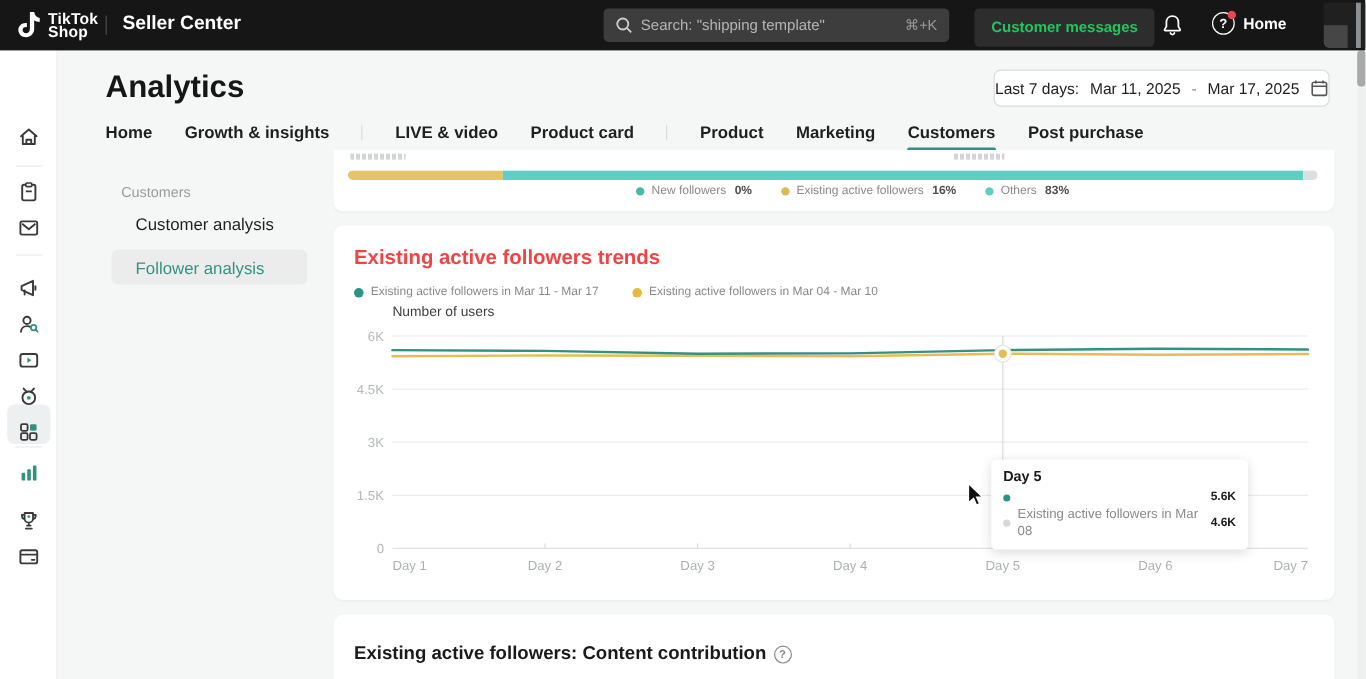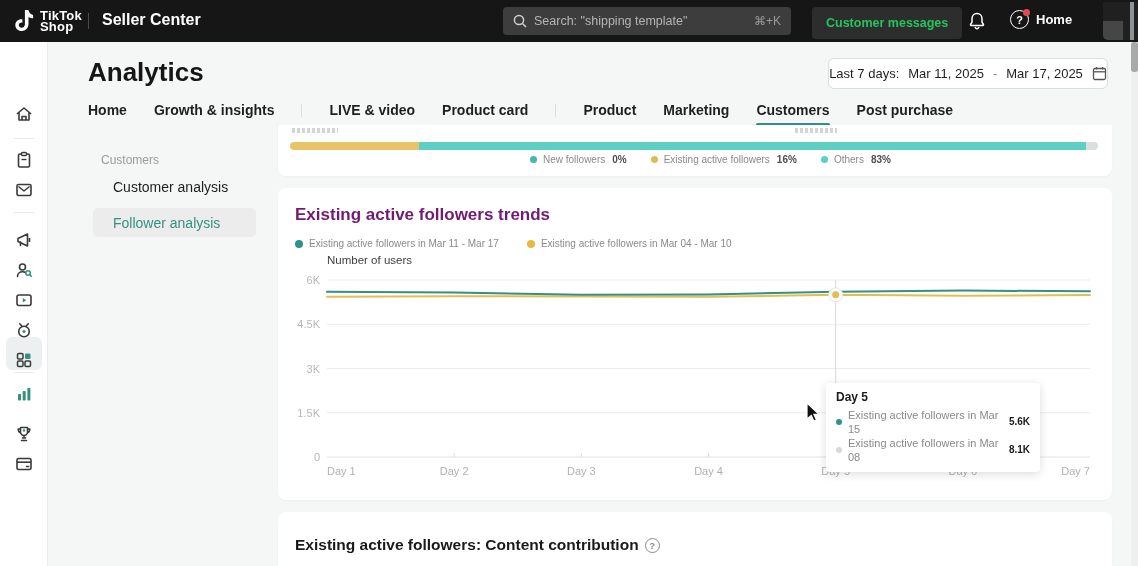--- a/index.html
+++ b/index.html
@@ -63,21 +63,21 @@
 
   .stack-bar { position:absolute; left:12px; top:17px; width:808px; height:8px; border-radius:4px; overflow:hidden; display:flex; }
   .stack-seg { height:100%; }
 
   .legend-row { position:absolute; display:flex; align-items:center; gap:24px; font-size:10px; color:#8a8a8a; }
   .legend-item { display:flex; align-items:center; gap:6px; white-space:nowrap; }
   .dot { width:7px; height:7px; border-radius:50%; flex:none; }
   .dot8 { width:8px; height:8px; }
   .legend-val { font-weight:700; color:#4e4e4e; margin-left:1px; }
 
-  .card2-title { position:absolute; left:17px; top:17px; font-size:17px; font-weight:700; color:#701a75; }
+  .card2-title { position:absolute; left:17px; top:17px; font-size:17px; font-weight:700; color:#ef4444; }
   .card2-legend { left:17px; top:50px; }
   .y-axis-title { position:absolute; left:49px; top:66px; font-size:11.5px; color:#3f3f3f; }
   .chart-svg { position:absolute; left:0; top:84px; }
 
   
   .tooltip { position:absolute; left:548px; top:195px; width:214px; background:#fff; border-radius:4px; box-shadow:0 2px 10px rgba(0,0,0,.14); padding:7px 10px 8px; z-index:10; }
   .tooltip-title { font-size:12px; font-weight:700; color:#1a1a1a; margin-bottom:4px; }
   .tooltip-row { display:flex; align-items:center; gap:6px; font-size:11px; color:#8a8a8a; line-height:14px; }
   .tooltip-row .dot { width:6px; height:6px; }
   .tooltip-row .tval { margin-left:auto; font-size:10px; font-weight:700; color:#1a1a1a; }
@@ -324,27 +324,26 @@
         <polyline points="49,24.814999999999998 176.16666666666669,24.224999999999994 303.33333333333337,24.52000000000001 430.5,24.814999999999998 557.6666666666667,22.75 684.8333333333334,23.63500000000002 812,23.044999999999987" fill="none" stroke="#e3bd55" stroke-width="2" stroke-linejoin="round" stroke-linecap="round"></polyline>
         <polyline points="49,19.80000000000001 176.16666666666669,20.389999999999986 303.33333333333337,22.75 430.5,22.455000000000013 557.6666666666667,19.80000000000001 684.8333333333334,18.620000000000005 812,19.210000000000008" fill="none" stroke="#35917f" stroke-width="2" stroke-linejoin="round" stroke-linecap="round"></polyline>
         <circle cx="557.6666666666667" cy="22.75" r="7" fill="#ffffff" stroke="#e3e3e3" stroke-width="1" opacity="0.95"></circle>
         <circle cx="557.6666666666667" cy="22.75" r="3.5" fill="#e3bd55"></circle>
       </svg>
 
     <div class="tooltip">
       <div class="tooltip-title">Day 5</div>
       <div class="tooltip-row">
         <span class="dot" style="background: rgb(43, 148, 136);"></span>
-        <span>Existing active followers in Mar 15</span>
         <span class="tval">5.6K</span>
       </div>
       <div class="tooltip-row">
         <span class="dot" style="background: rgb(214, 215, 219);"></span>
         <span>Existing active followers in Mar 08</span>
-        <span class="tval">8.1K</span>
+        <span class="tval">4.6K</span>
       </div>
     </div>
   </div>
 
   <div class="card card3">
     <div class="card3-title">
       <span>Existing active followers: Content contribution</span>
       <span class="info-circle">
           <span>?</span>
         </span>

